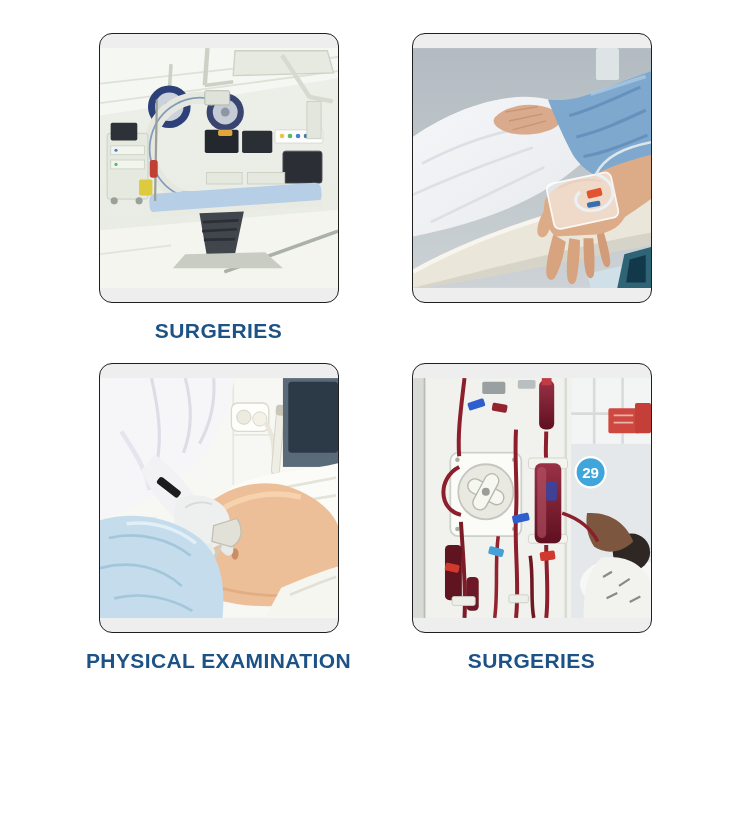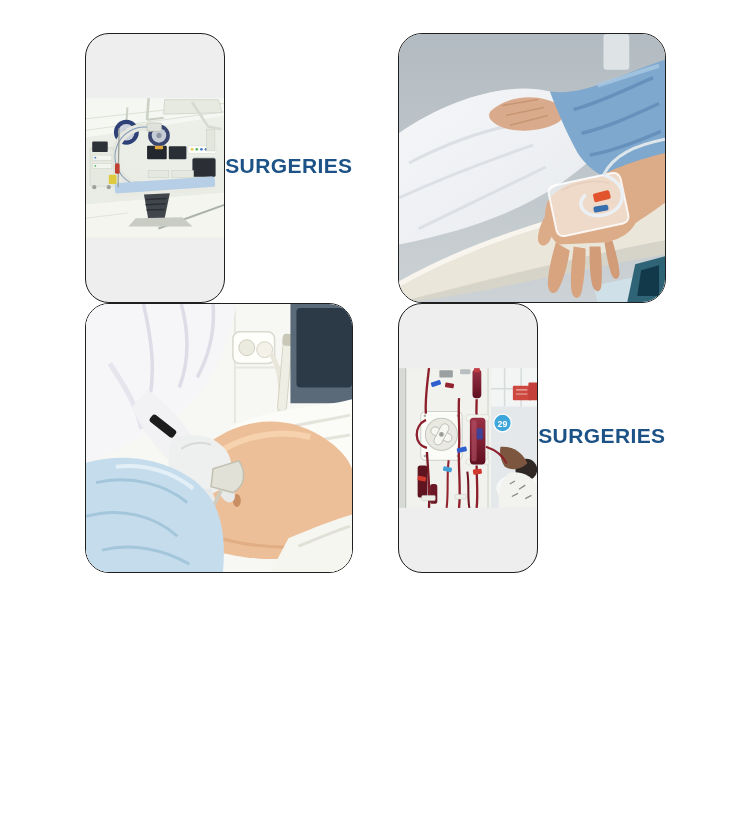--- a/index.html
+++ b/index.html
@@ -28,25 +28,25 @@
   }
 
   
   .gallery {
     margin-top:33px;
     display:grid;
     grid-template-columns:268px 268px;
     column-gap:45px;
     justify-content:center;
   }
-  .cell { display:flex; align-items:center;justify-content:center; }
+  .cell { display:flex; flex-direction:column; align-items:center; }
   .photo {
-    width:316px; height:270px;
+    width:240px; height:270px;
     border:1.5px solid #1f1f1f;
-    border-radius:24px;
+    border-radius:13px;
     overflow:hidden;
     background:#eee;
   }
   .photo svg { display:block; width:100%; height:100%; }
   .caption {
     margin-top:16px; margin-bottom:20px;
     height:24px; line-height:24px;
     font-size:21px; font-weight:bold; letter-spacing:0.4px;
     color:#1D5286; text-align:center; white-space:nowrap;
   }
@@ -240,20 +240,21 @@
           <path d="M96,146 C104,140 116,138 126,142" stroke="#d7dada" stroke-width="2" fill="none"></path>
 
           <path d="M128,166 L154,158 C162,170 160,184 148,190 L126,184 Z" fill="#e2e1d7" stroke="#c2c0b1" stroke-width="1.5"></path>
           <path d="M136,188 C124,212 114,234 116,258" stroke="#cfcdc0" stroke-width="3.5" fill="none"></path>
 
           <path d="M0,160 C42,148 84,158 112,180 C132,198 142,222 138,270 L0,270 Z" fill="#c5dcec"></path>
           <path d="M10,180 C46,172 80,182 102,200 M0,214 C36,204 70,214 92,234 M16,248 C48,240 80,248 104,262" stroke="#9dc2d8" stroke-width="3" fill="none" opacity="0.85"></path>
           <path d="M30,164 C60,160 88,170 108,186" stroke="#e4f1f8" stroke-width="4" fill="none" opacity="0.9"></path>
         </svg>
       </div>
+      <div class="caption">PHYSICAL EXAMINATION</div>
     </div>
 
     <div class="cell">
       <div class="photo">
         <svg viewBox="0 0 268 270">
           <defs>
             <linearGradient id="blood" x1="0" y1="0" x2="0" y2="1">
               <stop offset="0" stop-color="#9a3146"></stop>
                 <stop offset="1" stop-color="#5f1020"></stop>
             </linearGradient>

